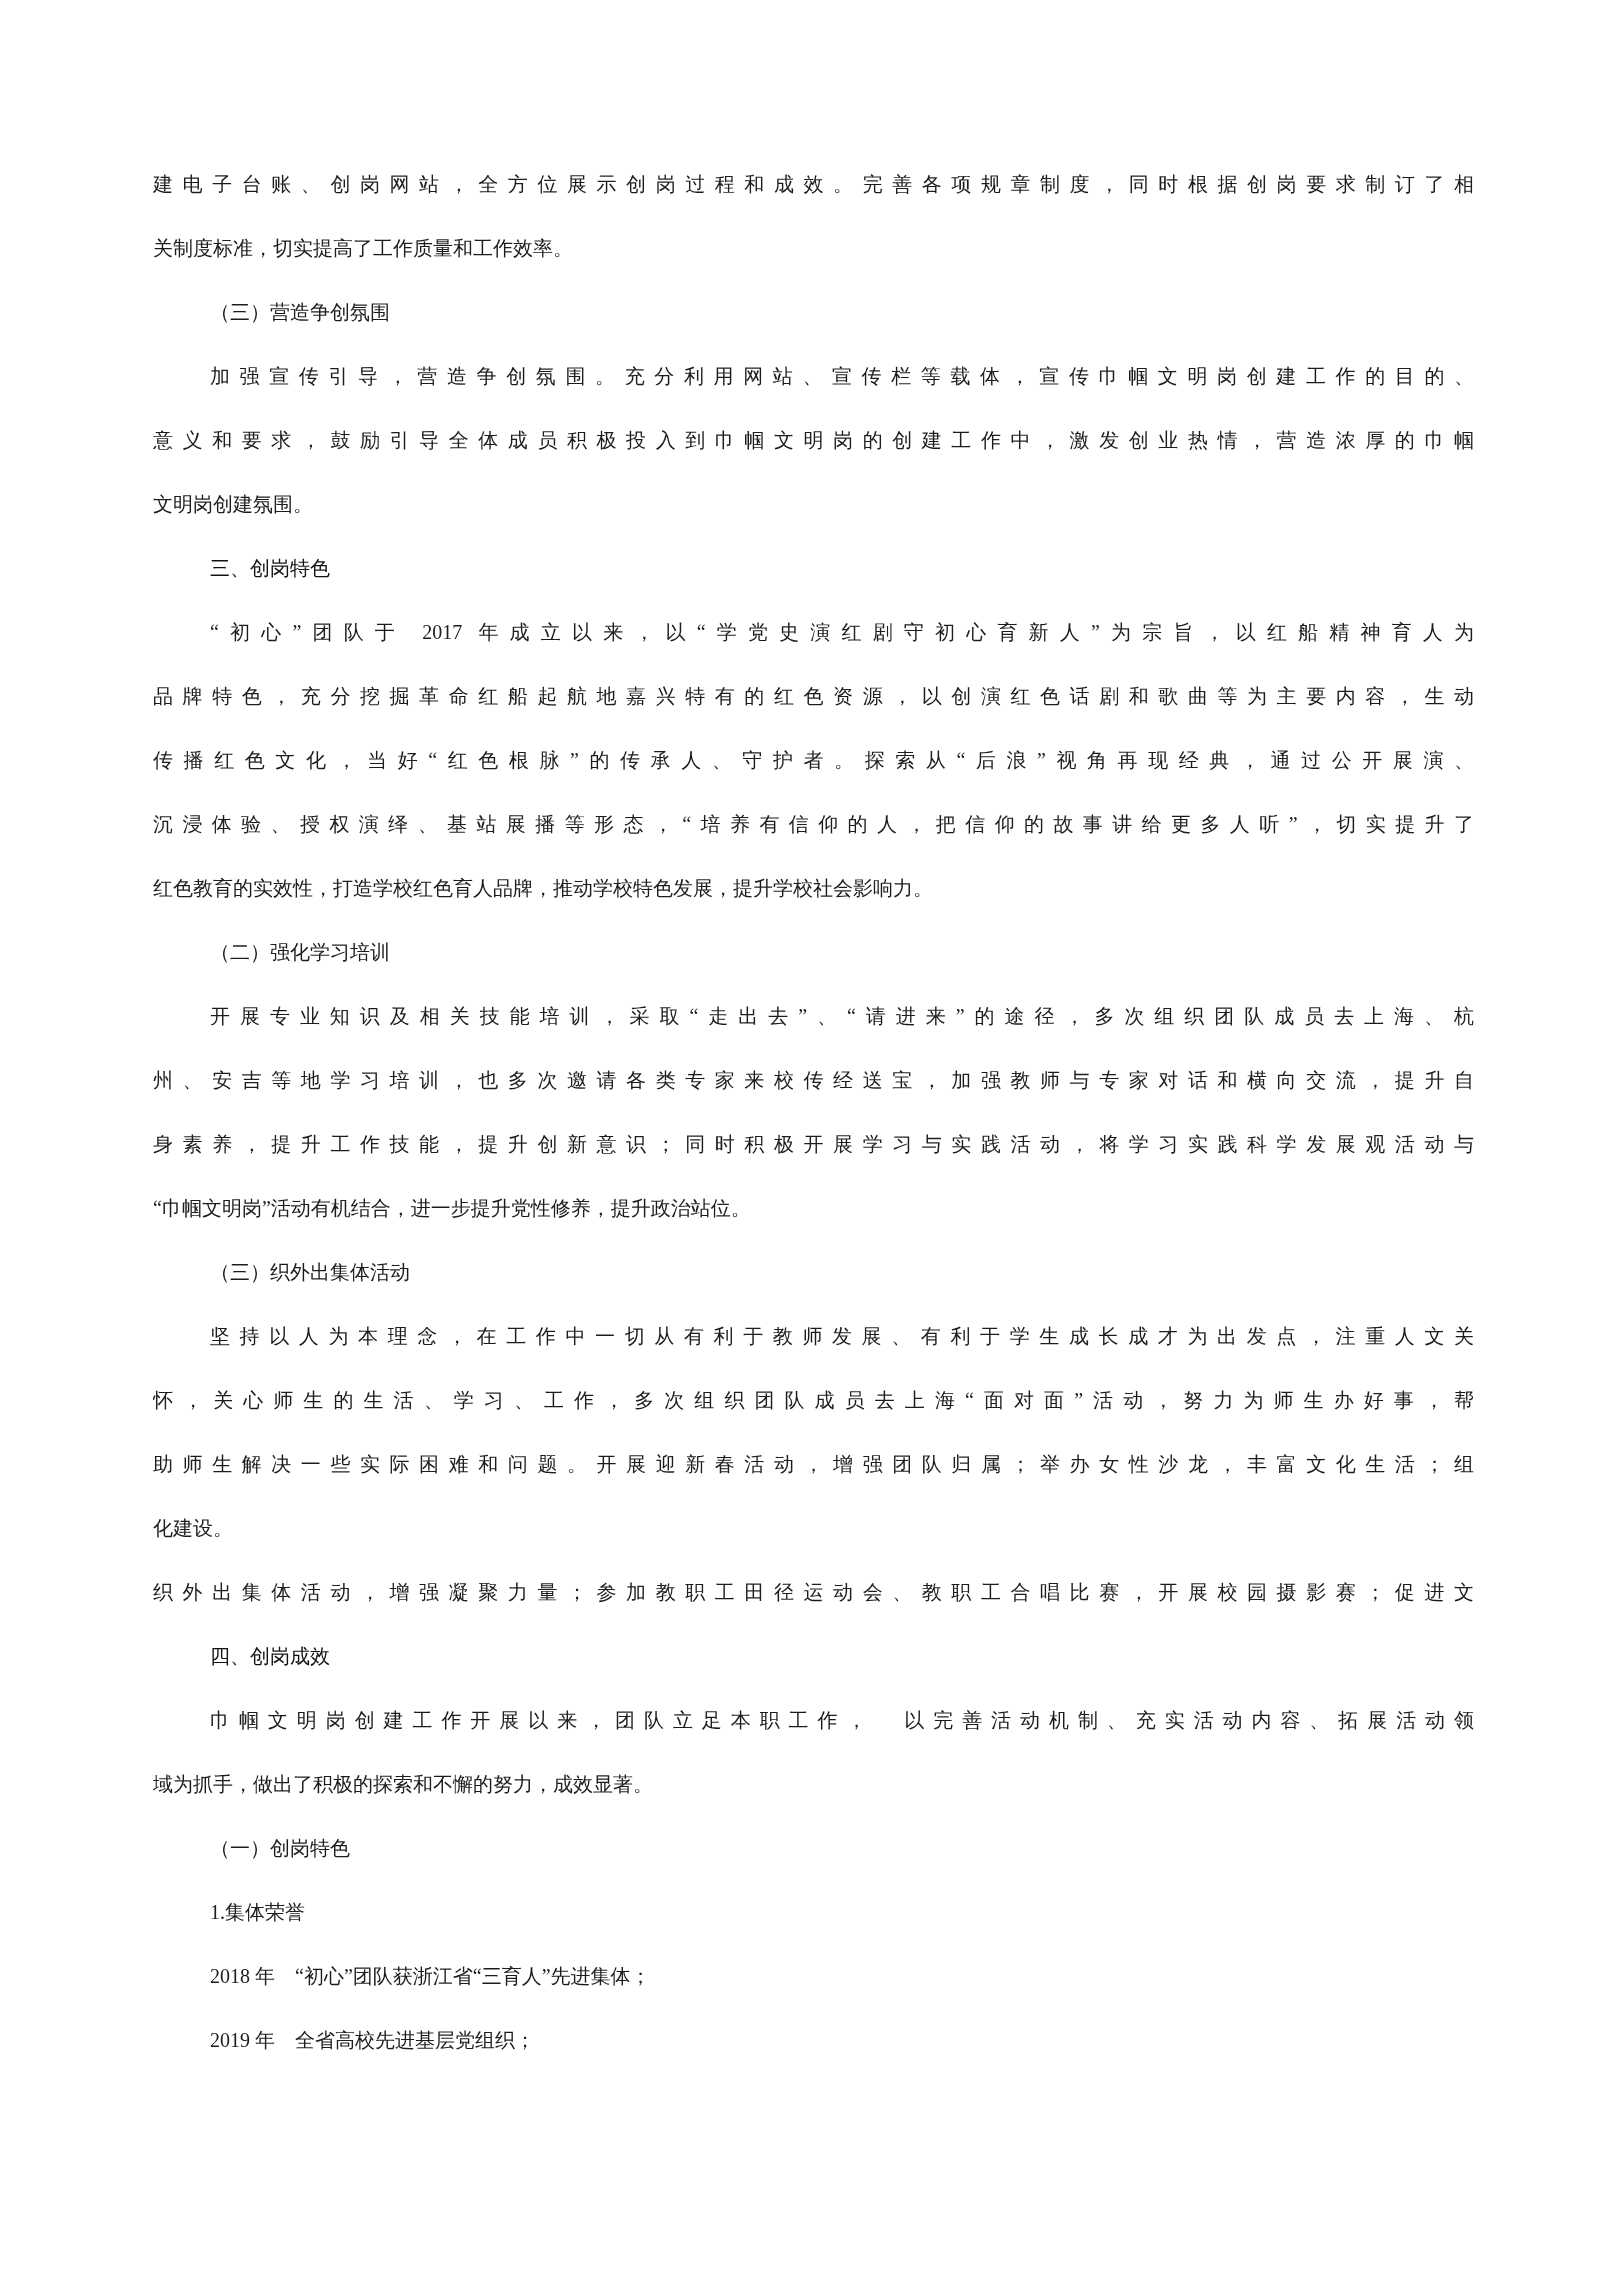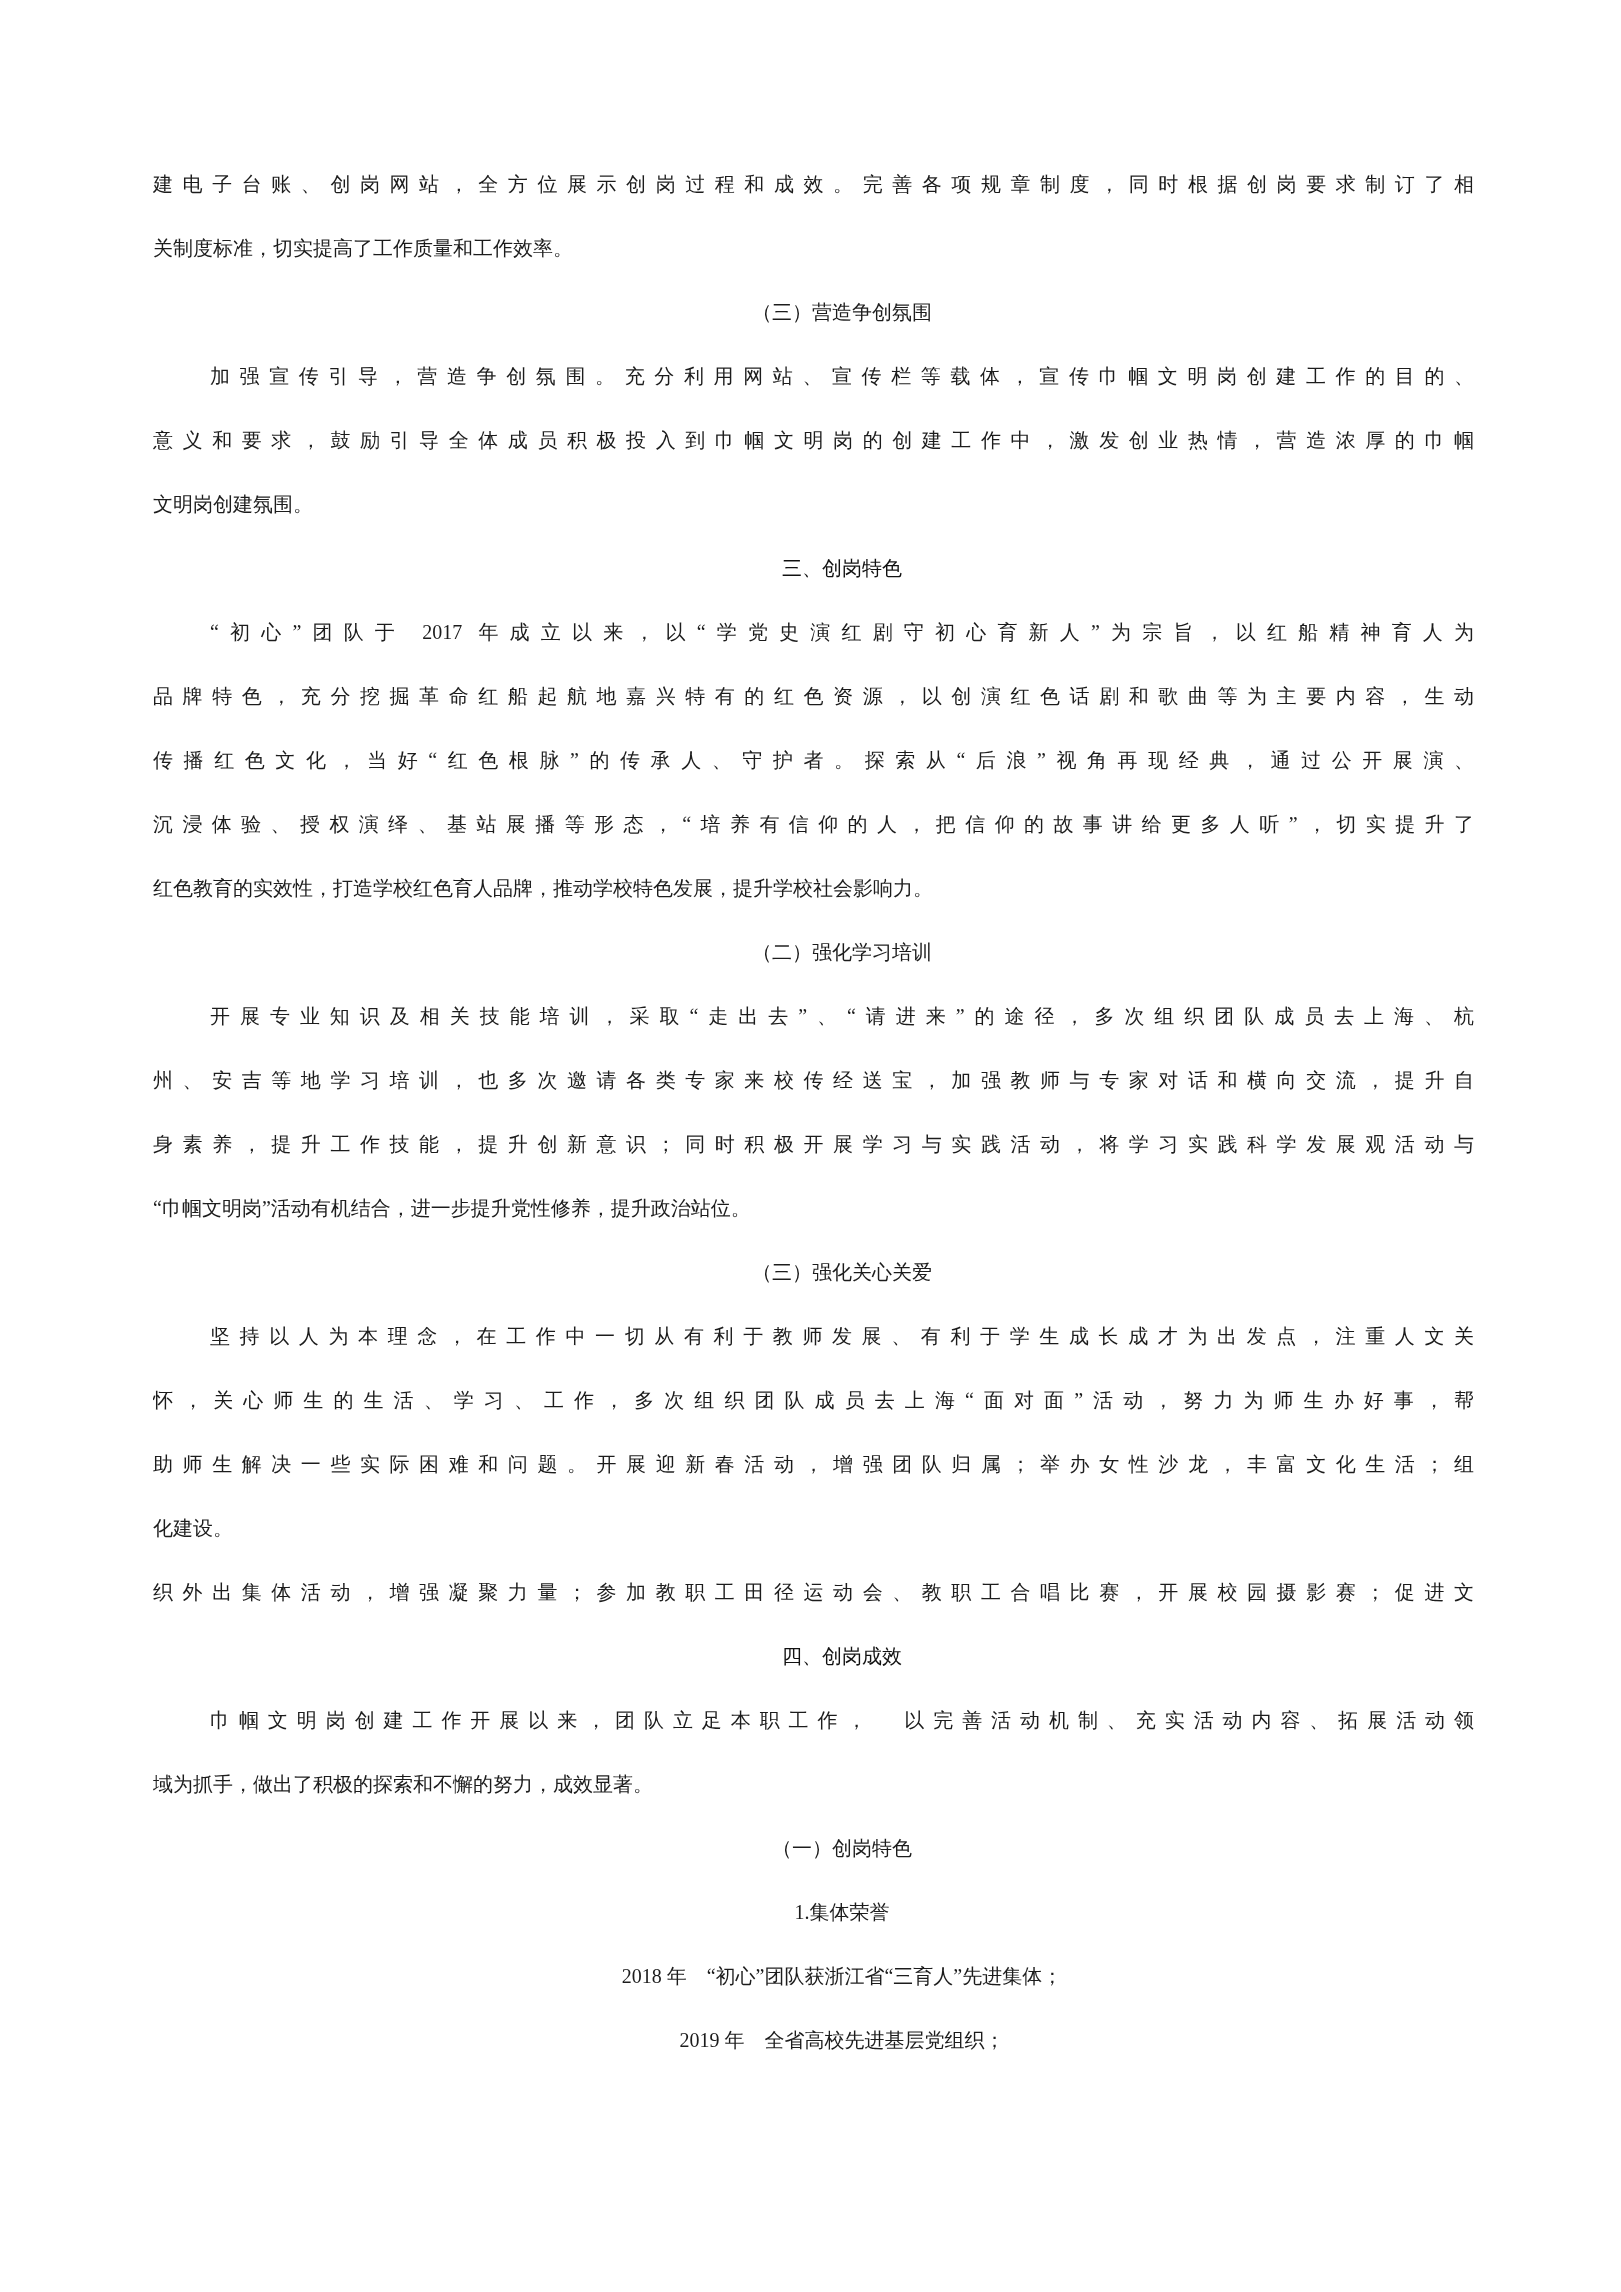--- a/index.html
+++ b/index.html
@@ -34,21 +34,20 @@
     overflow: hidden;
     white-space: normal;
     word-break: break-all;
   }
   .line.justify {
     text-align: justify;
     text-align-last: justify;
   }
   .line.indent {
     text-indent: 57px;
-    text-align: center;
   }
   .line.bold {
     font-weight: normal;
     color: #111111;
   }
 </style>
 </head>
 <body>
 
 <div class="page">
@@ -63,21 +62,21 @@
       <p class="line indent justify">“初心”团队于 2017 年成立以来，以“学党史演红剧守初心育新人”为宗旨，以红船精神育人为</p>
       <p class="line justify">品牌特色，充分挖掘革命红船起航地嘉兴特有的红色资源，以创演红色话剧和歌曲等为主要内容，生动</p>
       <p class="line justify">传播红色文化，当好“红色根脉”的传承人、守护者。探索从“后浪”视角再现经典，通过公开展演、</p>
       <p class="line justify">沉浸体验、授权演绎、基站展播等形态，“培养有信仰的人，把信仰的故事讲给更多人听”，切实提升了</p>
       <p class="line">红色教育的实效性，打造学校红色育人品牌，推动学校特色发展，提升学校社会影响力。</p>
       <p class="line indent">（二）强化学习培训</p>
       <p class="line indent justify">开展专业知识及相关技能培训，采取“走出去”、“请进来”的途径，多次组织团队成员去上海、杭</p>
       <p class="line justify">州、安吉等地学习培训，也多次邀请各类专家来校传经送宝，加强教师与专家对话和横向交流，提升自</p>
       <p class="line justify">身素养，提升工作技能，提升创新意识；同时积极开展学习与实践活动，将学习实践科学发展观活动与</p>
       <p class="line">“巾帼文明岗”活动有机结合，进一步提升党性修养，提升政治站位。</p>
-      <p class="line indent">（三）强化关心关爱</p>
+      <p class="line indent">（三）织外出集体活动</p>
       <p class="line indent justify">坚持以人为本理念，在工作中一切从有利于教师发展、有利于学生成长成才为出发点，注重人文关</p>
       <p class="line justify">怀，关心师生的生活、学习、工作，多次组织团队成员去上海“面对面”活动，努力为师生办好事，帮</p>
       <p class="line justify">助师生解决一些实际困难和问题。开展迎新春活动，增强团队归属；举办女性沙龙，丰富文化生活；组</p>
       <p class="line">化建设。</p>
       <p class="line justify">织外出集体活动，增强凝聚力量；参加教职工田径运动会、教职工合唱比赛，开展校园摄影赛；促进文</p>
       <p class="line indent bold">四、创岗成效</p>
       <p class="line indent justify">巾帼文明岗创建工作开展以来，团队立足本职工作，　以完善活动机制、充实活动内容、拓展活动领</p>
       <p class="line">域为抓手，做出了积极的探索和不懈的努力，成效显著。</p>
       <p class="line indent">（一）创岗特色</p>
       <p class="line indent">1.集体荣誉</p>

